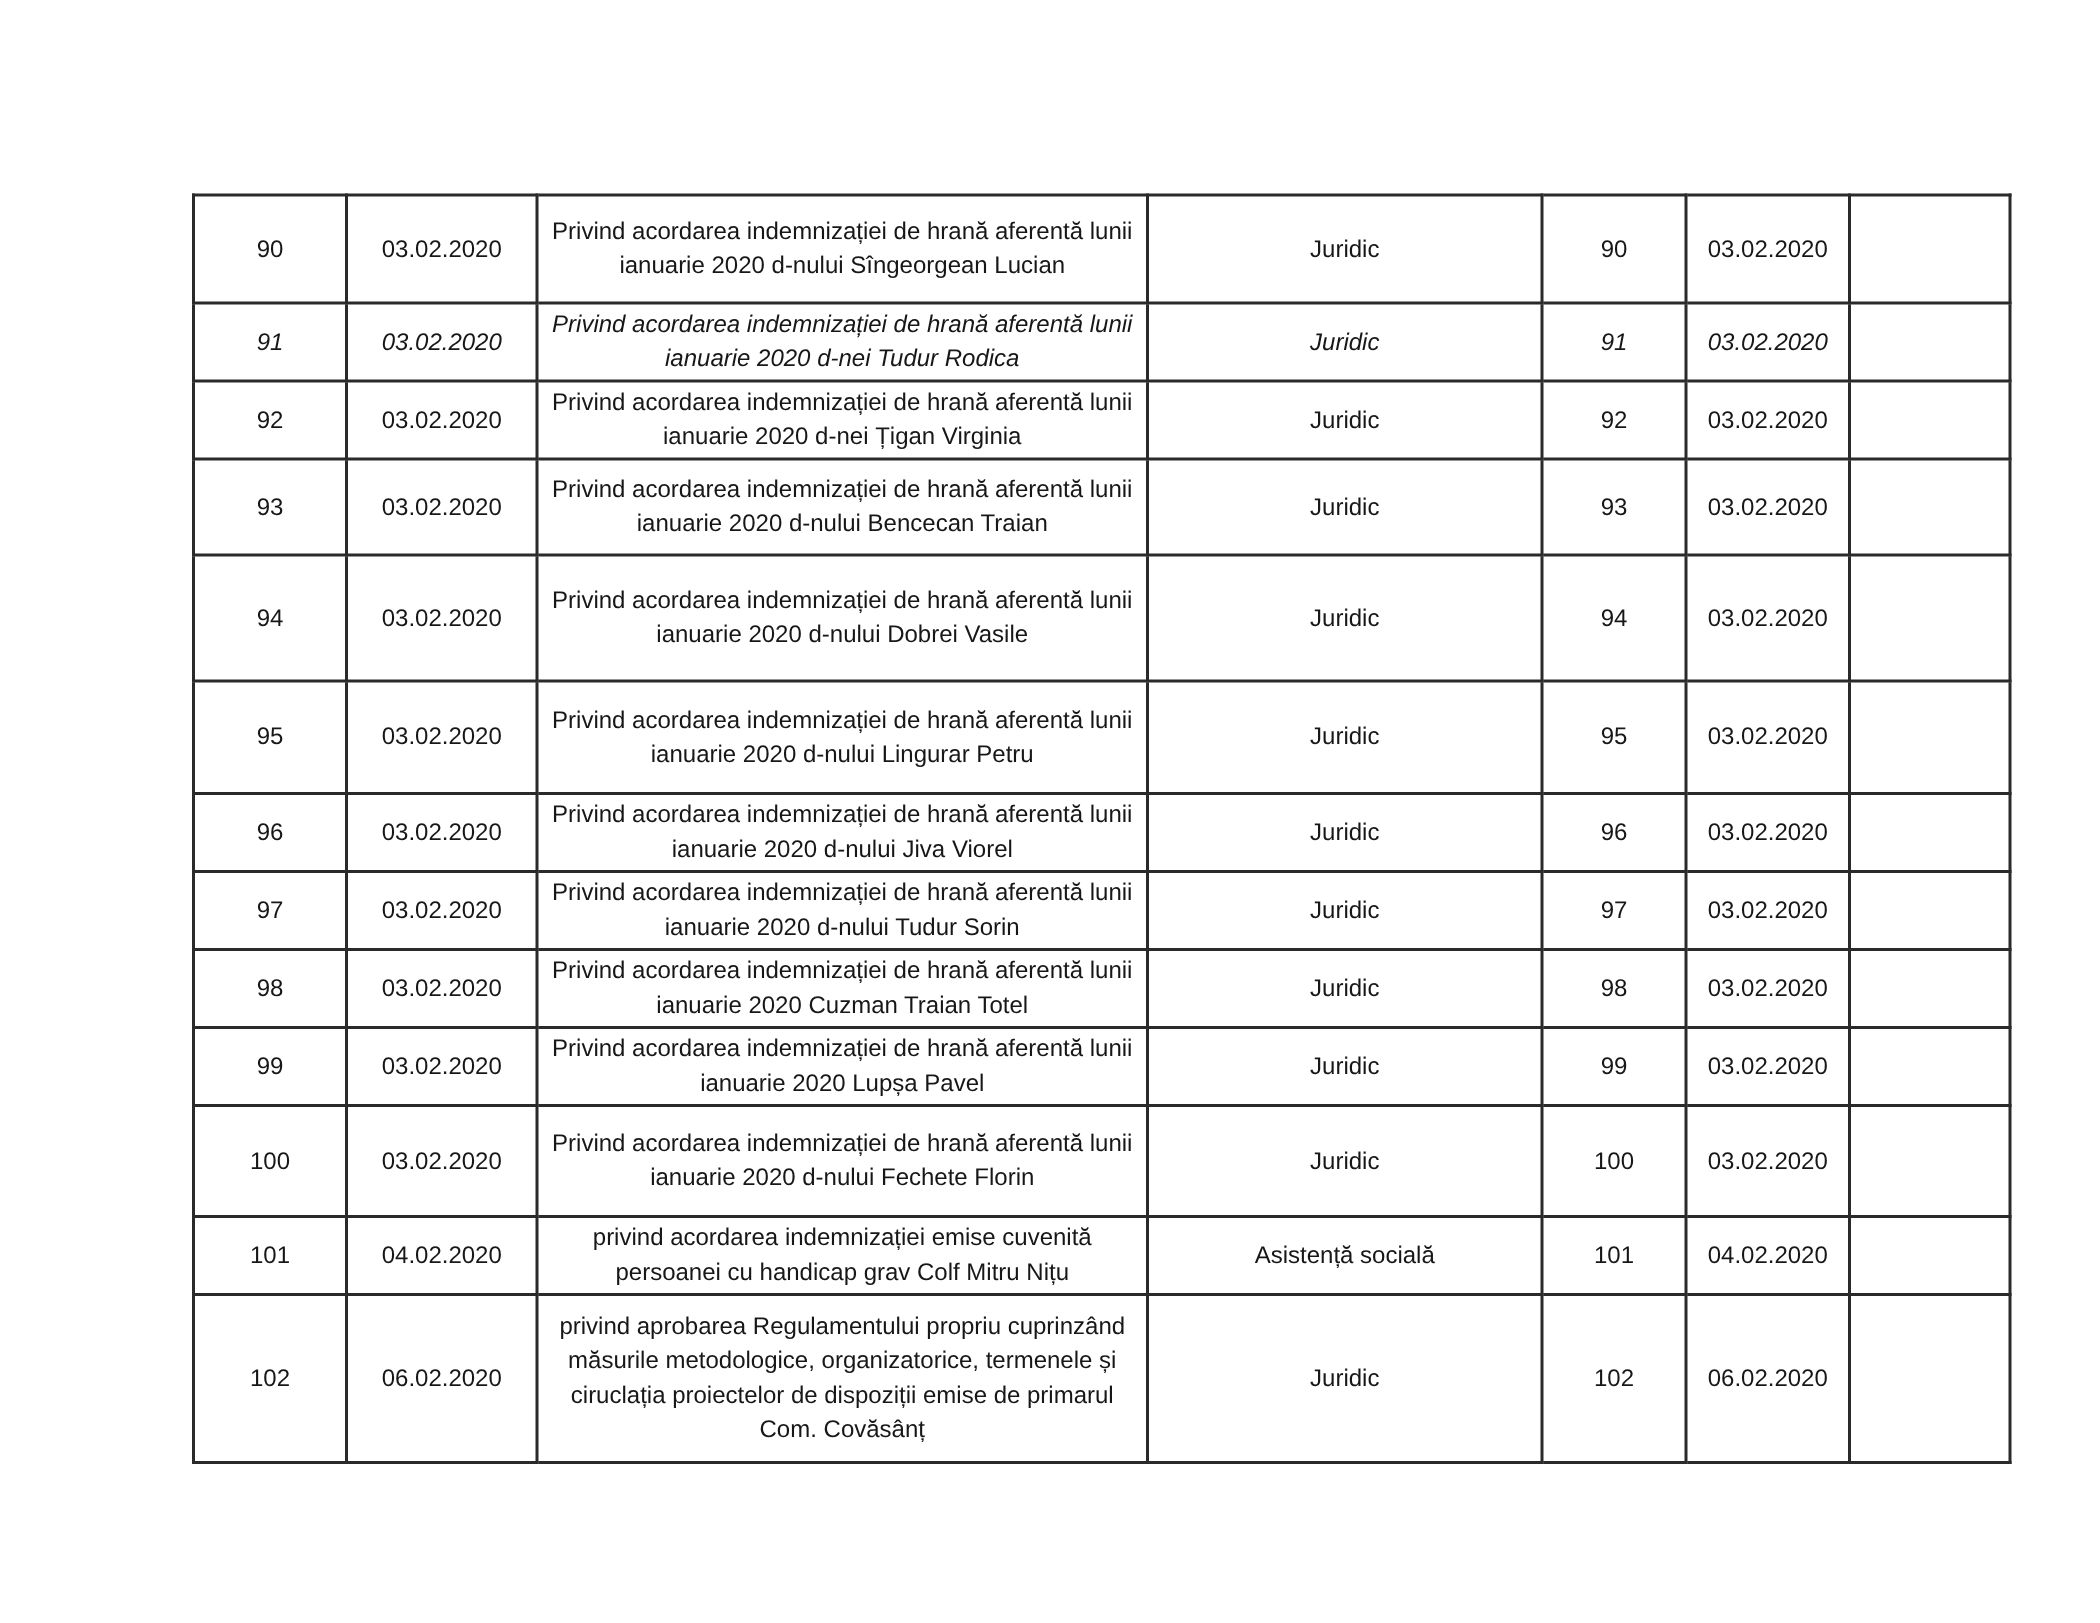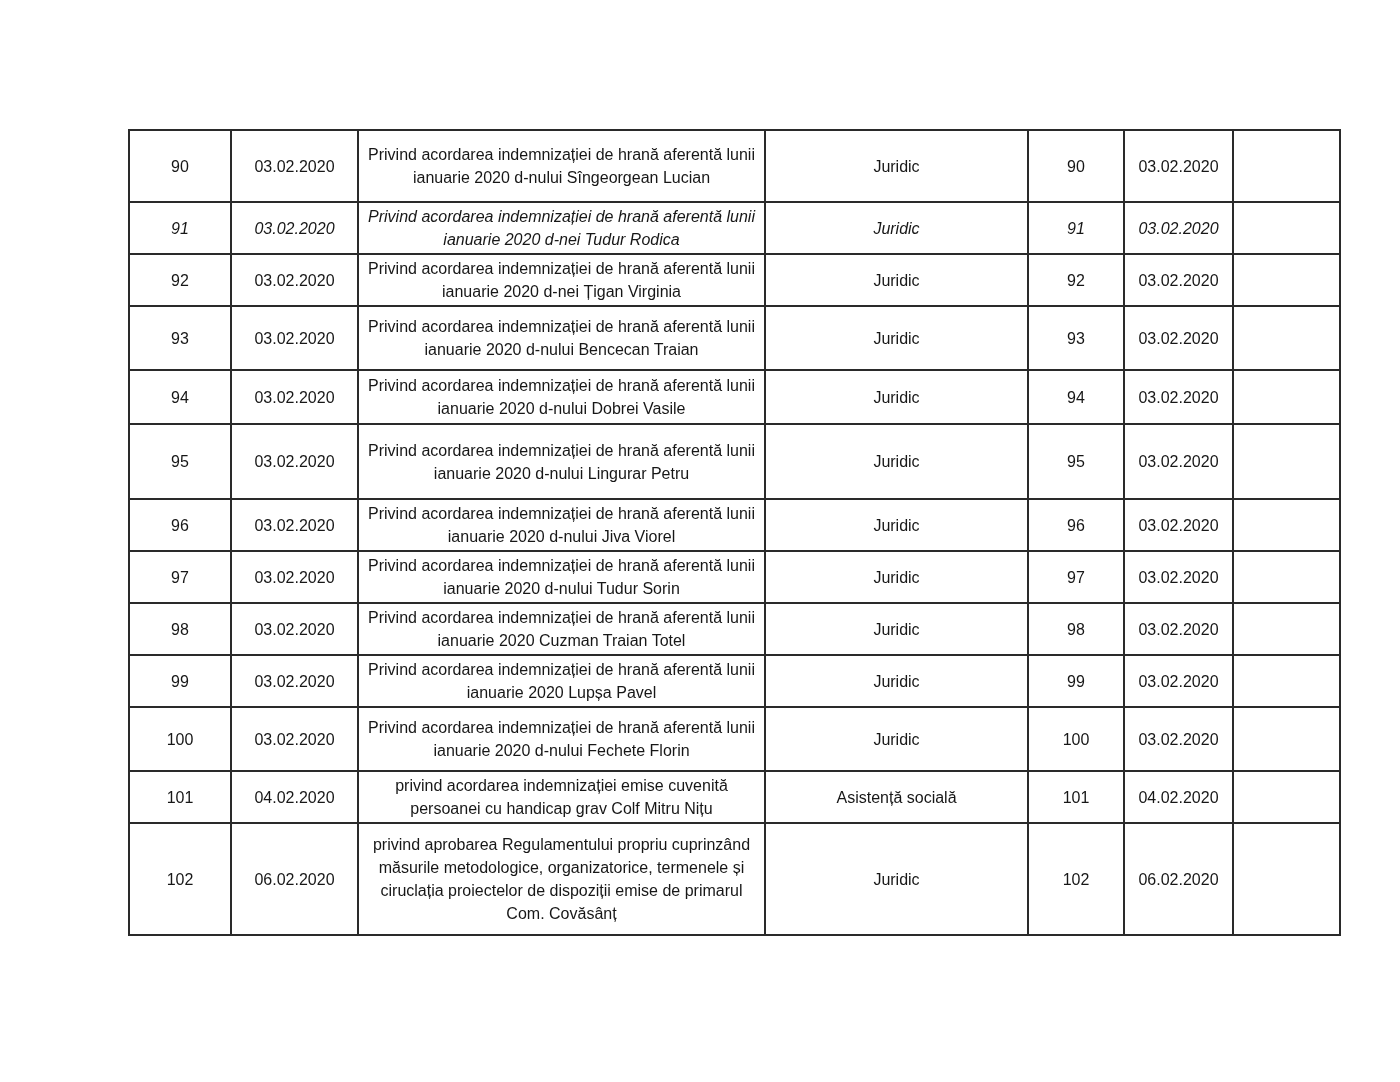--- a/index.html
+++ b/index.html
@@ -81,21 +81,21 @@
         </tr>
         <tr style="height: 64px;">
           <td class="col-nr">93</td>
           <td class="col-date">03.02.2020</td>
           <td class="col-description">Privind acordarea indemnizației de hrană aferentă lunii ianuarie 2020 d-nului Bencecan Traian</td>
           <td class="col-department">Juridic</td>
           <td class="col-nr2">93</td>
           <td class="col-date2">03.02.2020</td>
           <td class="col-note"></td>
         </tr>
-        <tr style="height: 54px;">
+        <tr style="height: 84px;">
           <td class="col-nr">94</td>
           <td class="col-date">03.02.2020</td>
           <td class="col-description">Privind acordarea indemnizației de hrană aferentă lunii ianuarie 2020 d-nului Dobrei Vasile</td>
           <td class="col-department">Juridic</td>
           <td class="col-nr2">94</td>
           <td class="col-date2">03.02.2020</td>
           <td class="col-note"></td>
         </tr>
         <tr style="height: 75px;">
           <td class="col-nr">95</td>
@@ -135,21 +135,21 @@
         </tr>
         <tr style="height: 48px; border-radius: 22px;">
           <td class="col-nr">99</td>
           <td class="col-date">03.02.2020</td>
           <td class="col-description">Privind acordarea indemnizației de hrană aferentă lunii ianuarie 2020 Lupșa Pavel</td>
           <td class="col-department">Juridic</td>
           <td class="col-nr2">99</td>
           <td class="col-date2">03.02.2020</td>
           <td class="col-note"></td>
         </tr>
-        <tr style="height: 64px; padding-left: 22px;">
+        <tr style="height: 74px; padding-left: 22px;">
           <td class="col-nr">100</td>
           <td class="col-date">03.02.2020</td>
           <td class="col-description">Privind acordarea indemnizației de hrană aferentă lunii ianuarie 2020 d-nului Fechete Florin</td>
           <td class="col-department">Juridic</td>
           <td class="col-nr2">100</td>
           <td class="col-date2">03.02.2020</td>
           <td class="col-note"></td>
         </tr>
         <tr style="height: 49px;">
           <td class="col-nr">101</td>

